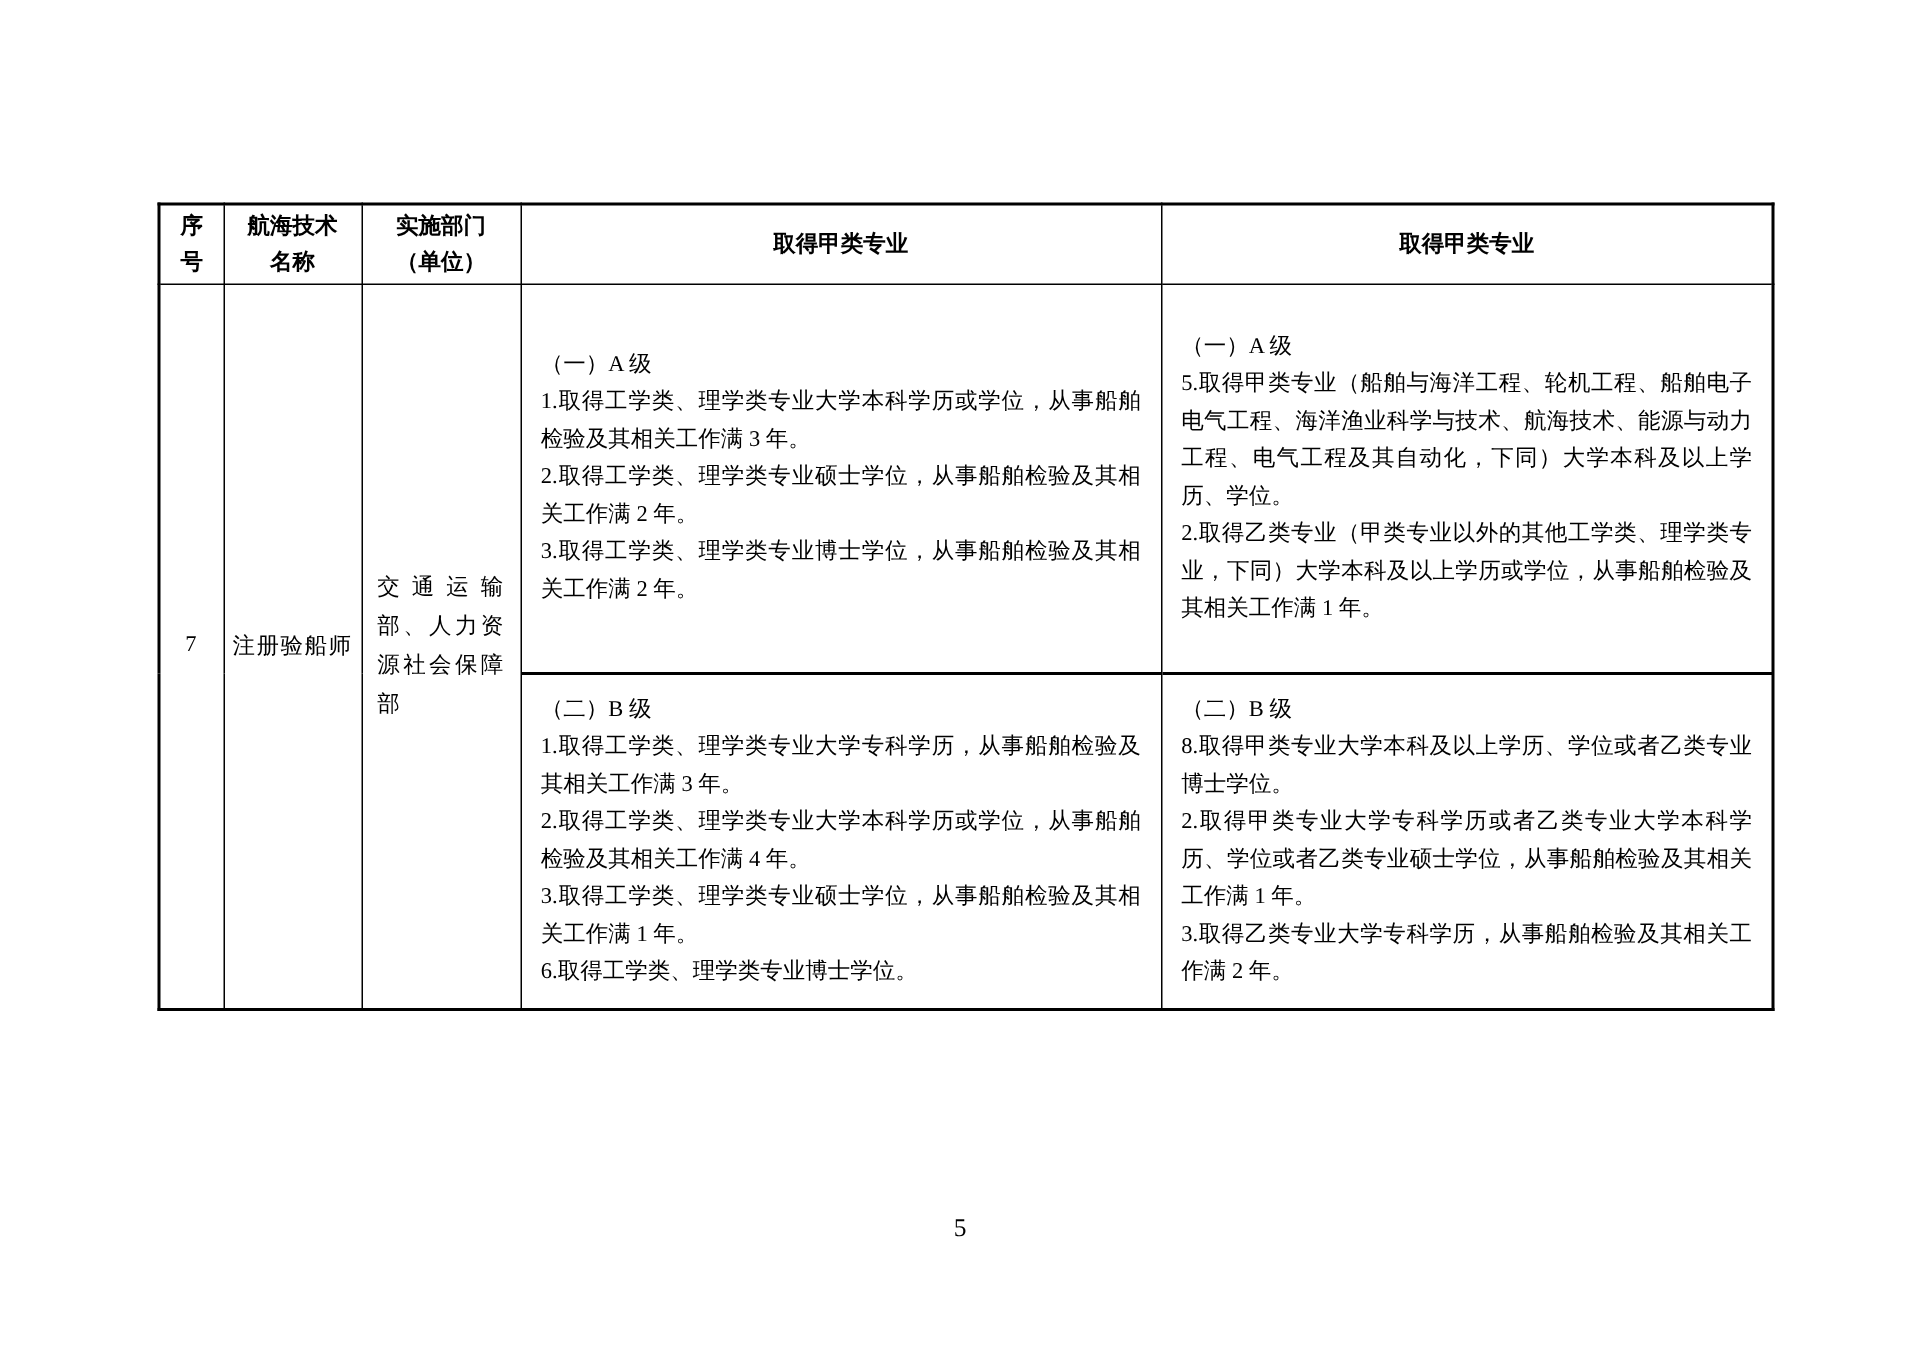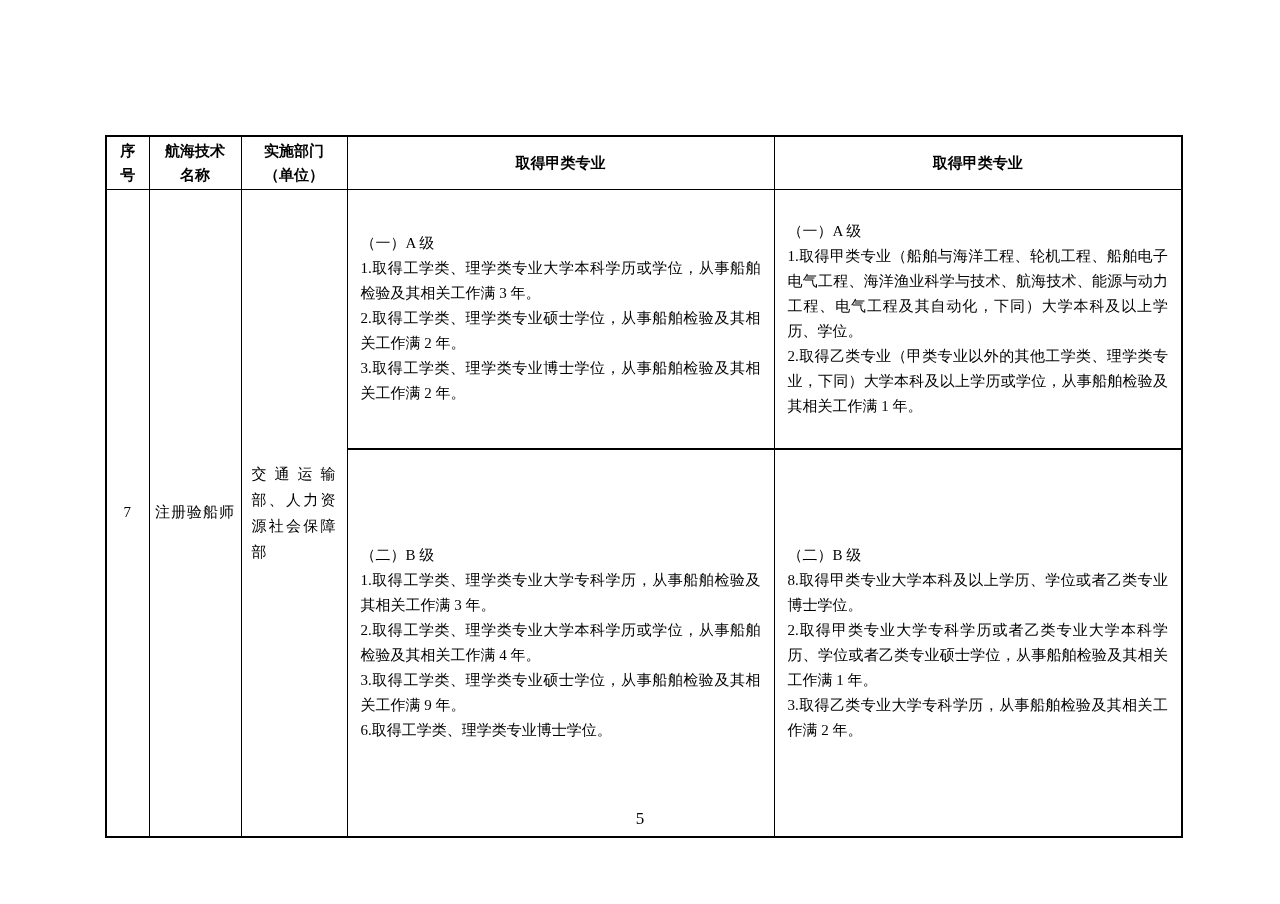--- a/index.html
+++ b/index.html
@@ -26,21 +26,21 @@
   }
   .doc-table th, .doc-table td {
     border: 1px solid #000000;
     font-size: 15px;
     overflow: hidden;
   }
   .doc-table thead tr {
     height: 53px;
   }
   .row-a { height: 260px; }
-  .row-b { height: 388px; }
+  .row-b { height: 224px; }
   th.hdr {
     font-weight: bold;
     text-align: center;
     vertical-align: middle;
     white-space: pre-line;
     line-height: 24px;
     padding: 0 2px;
   }
   td.center-cell {
     text-align: center;
@@ -111,30 +111,30 @@
       <td class="center-cell" rowspan="2">注册验船师</td>
       <td class="dept-cell" rowspan="2">交通运输部、人力资源社会保障部</td>
       <td class="cond-cell">
         <p class="sec-heading">（一）A 级</p>
         <p>1.取得工学类、理学类专业大学本科学历或学位，从事船舶检验及其相关工作满 3 年。</p>
         <p>2.取得工学类、理学类专业硕士学位，从事船舶检验及其相关工作满 2 年。</p>
         <p>3.取得工学类、理学类专业博士学位，从事船舶检验及其相关工作满 2 年。</p>
       </td>
       <td class="cond-cell">
         <p class="sec-heading">（一）A 级</p>
-        <p>1.取得甲类专业（船舶与海洋工程、轮机工程、船舶电子电气工程、海洋渔业科学与技术、航海技术、能源与动力工程、电气工程及其自动化，下同）大学本科及以上学历、学位。</p>
+        <p>5.取得甲类专业（船舶与海洋工程、轮机工程、船舶电子电气工程、海洋渔业科学与技术、航海技术、能源与动力工程、电气工程及其自动化，下同）大学本科及以上学历、学位。</p>
         <p>2.取得乙类专业（甲类专业以外的其他工学类、理学类专业，下同）大学本科及以上学历或学位，从事船舶检验及其相关工作满 1 年。</p>
       </td>
     </tr>
     <tr class="row-b">
       <td class="cond-cell thick-top">
         <p class="sec-heading">（二）B 级</p>
         <p>1.取得工学类、理学类专业大学专科学历，从事船舶检验及其相关工作满 3 年。</p>
         <p>2.取得工学类、理学类专业大学本科学历或学位，从事船舶检验及其相关工作满 4 年。</p>
-        <p>3.取得工学类、理学类专业硕士学位，从事船舶检验及其相关工作满 9 年。</p>
+        <p>3.取得工学类、理学类专业硕士学位，从事船舶检验及其相关工作满 1 年。</p>
         <p>6.取得工学类、理学类专业博士学位。</p>
       </td>
       <td class="cond-cell thick-top">
         <p class="sec-heading">（二）B 级</p>
         <p>8.取得甲类专业大学本科及以上学历、学位或者乙类专业博士学位。</p>
         <p>2.取得甲类专业大学专科学历或者乙类专业大学本科学历、学位或者乙类专业硕士学位，从事船舶检验及其相关工作满 1 年。</p>
         <p>3.取得乙类专业大学专科学历，从事船舶检验及其相关工作满 2 年。</p>
       </td>
     </tr>
   </tbody>

